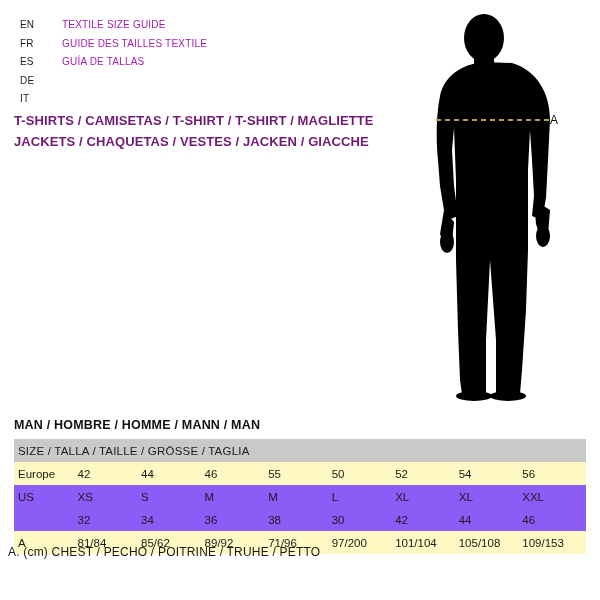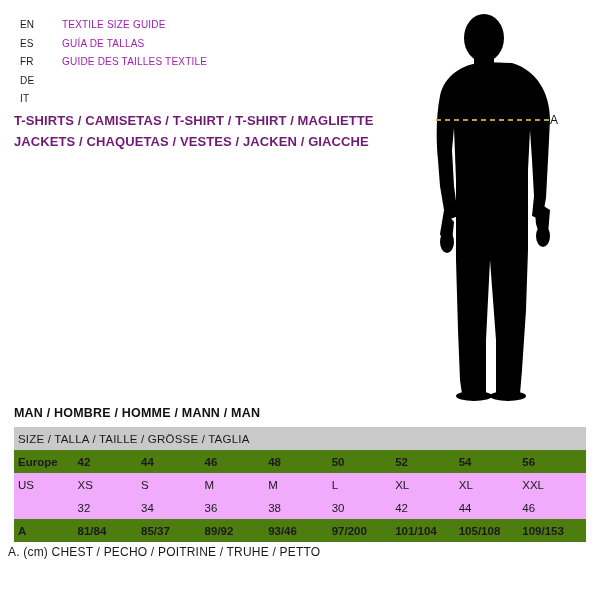--- a/index.html
+++ b/index.html
@@ -84,21 +84,21 @@
     top: 105px;
     font-size: 12px;
     color: #111111;
     letter-spacing: 1px;
   }
 
   
   .table-block {
     position: absolute;
     left: 14px;
-    top: 406px;
+    top: 418px;
     width: 572px;
   }
   .table-title {
     font-size: 12.5px;
     font-weight: bold;
     letter-spacing: 0.2px;
     color: #111111;
     margin-bottom: 7px;
   }
   table.size-table {
@@ -118,25 +118,24 @@
     padding-left: 4px;
     width: 88px;
   }
   tr.row-header td {
     background: #c9c9c9;
     font-size: 11.5px;
     letter-spacing: 0.2px;
     margin-left: 32px;
   }
   tr.row-shade td {
-    background: #f0abfc;
+    background: #8b5cf6;
   }
   tr.row-plain td {
-    background: #4d7c0f;
-    font-weight: bold;
+    background: #fef9c3;
   }
   .footnote {
     position: absolute;
     left: 8px;
     top: 545px;
     font-size: 12px;
     letter-spacing: 0.2px;
     color: #1a1a1a;
   }
 </style>
@@ -144,26 +143,26 @@
 <body>
 
 <div class="page">
 
   <div class="lang-block">
     <div class="lang-row">
       <span class="lang-code">EN</span>
       <span class="lang-text">TEXTILE SIZE GUIDE</span>
     </div>
     <div class="lang-row">
+      <span class="lang-code">FR</span>
+      <span class="lang-text">GUIDE DES TAILLES TEXTILE</span>
+    </div>
+    <div class="lang-row">
       <span class="lang-code">ES</span>
       <span class="lang-text">GUÍA DE TALLAS</span>
-    </div>
-    <div class="lang-row">
-      <span class="lang-code">FR</span>
-      <span class="lang-text">GUIDE DES TAILLES TEXTILE</span>
     </div>
     <div class="lang-row">
       <span class="lang-code">DE</span>
     </div>
     <div class="lang-row">
       <span class="lang-code">IT</span>
     </div>
   </div>
 
   <div class="category-block">
@@ -234,21 +233,21 @@
     <table class="size-table">
       <tbody>
         <tr class="row-header">
           <td class="label-cell" colspan="9">SIZE / TALLA / TAILLE / GRÖSSE / TAGLIA</td>
         </tr>
         <tr class="row-plain">
           <td class="label-cell">Europe</td>
           <td>42</td>
           <td>44</td>
           <td>46</td>
-          <td>48</td>
+          <td>55</td>
           <td>50</td>
           <td>52</td>
           <td>54</td>
           <td>56</td>
         </tr>
         <tr class="row-shade">
           <td class="label-cell">US</td>
           <td>XS</td>
           <td>S</td>
           <td>M</td>
@@ -265,23 +264,23 @@
           <td>36</td>
           <td>38</td>
           <td>30</td>
           <td>42</td>
           <td>44</td>
           <td>46</td>
         </tr>
         <tr class="row-plain">
           <td class="label-cell">A</td>
           <td>81/84</td>
-          <td>85/37</td>
+          <td>85/62</td>
           <td>89/92</td>
-          <td>93/46</td>
+          <td>71/96</td>
           <td>97/200</td>
           <td>101/104</td>
           <td>105/108</td>
           <td>109/153</td>
         </tr>
       </tbody>
     </table>
   </div>
 
   <div class="footnote">A. (cm) CHEST / PECHO / POITRINE / TRUHE / PETTO</div>

